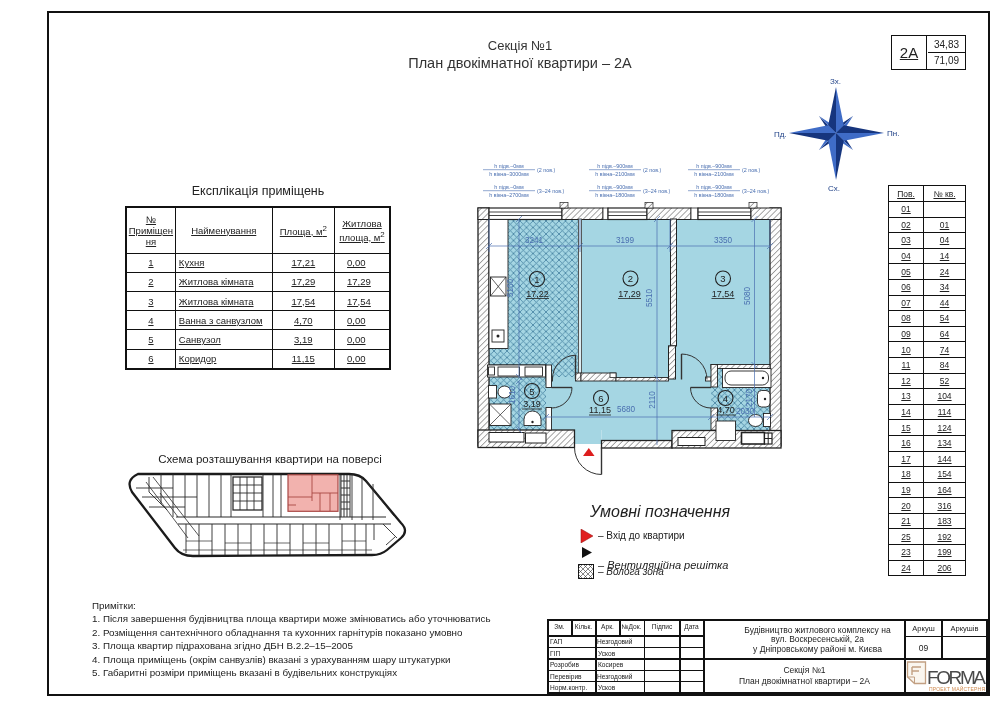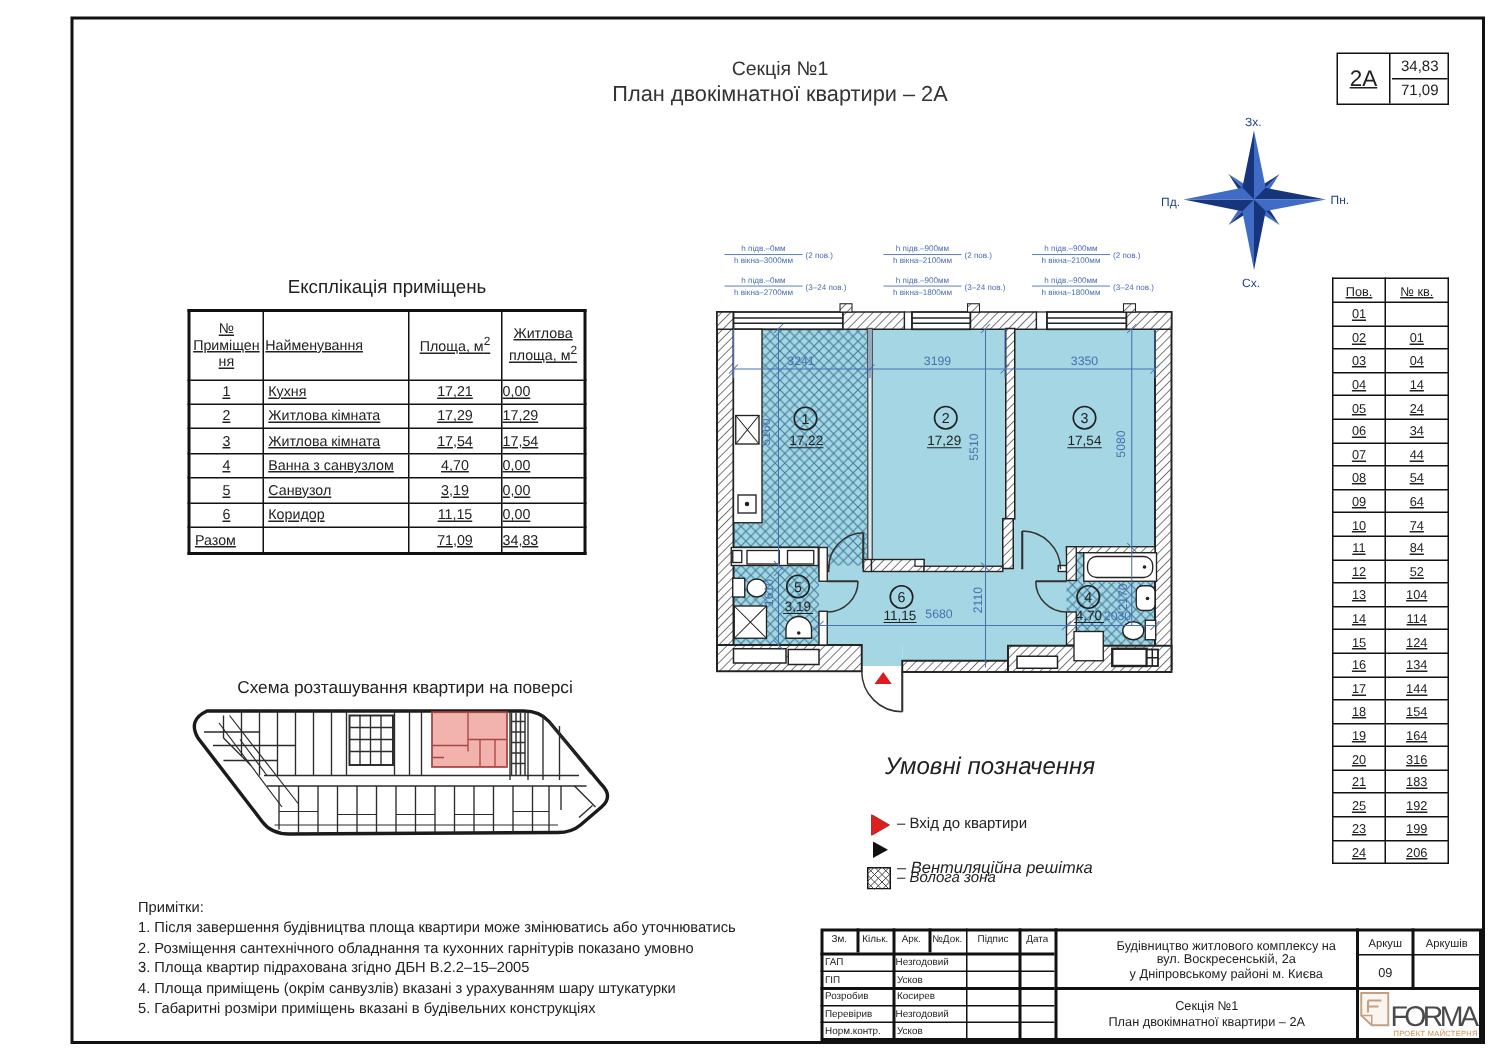--- a/index.html
+++ b/index.html
@@ -59,21 +59,21 @@
 <table style="width:266px;height:164px;border:2px solid #111;table-layout:fixed;font-size:9.5px;color:#222;">
   <colgroup>
         <col style="width:49px">
         <col style="width:96px">
         <col style="width:62px">
         <col style="width:55px">
       </colgroup>
   <tbody>
         <tr style="height:46px;">
     <td style="border:1.5px solid #111;text-align:center;line-height:11px;">№<br>Приміщен<br>ня</td>
-    <td style="border:1.5px solid #111;">Найменування</td>
+    <td style="border:1.5px solid #111;text-align:center;">Найменування</td>
     <td style="border:1.5px solid #111;text-align:center;">Площа, м<sup>2</sup></td>
     <td style="border:1.5px solid #111;text-align:center;line-height:11px;">Житлова<br>площа, м<sup>2</sup></td>
   </tr>
   <tr>
           <td class="c1">1</td>
           <td class="c2">Кухня</td>
           <td class="c3">17,21</td>
           <td class="c4">0,00</td>
         </tr>
   <tr>
@@ -99,33 +99,27 @@
           <td class="c2">Санвузол</td>
           <td class="c3">3,19</td>
           <td class="c4">0,00</td>
         </tr>
   <tr>
           <td class="c1">6</td>
           <td class="c2">Коридор</td>
           <td class="c3">11,15</td>
           <td class="c4">0,00</td>
         </tr>
-  <tr>
-          <td class="c2" style="padding-left:3px;">Разом</td>
-          <td class="c2"></td>
-          <td class="c3">71,09</td>
-          <td class="c4">34,83</td>
-        </tr>
 </tbody>
     </table>
 <style>
  .c1{border:1px solid #111;border-left:1.5px solid #111;text-align:center;}
  .c2{border:1px solid #111;border-left:1.5px solid #111;text-align:left;padding-left:3px;}
  .c3{border:1px solid #111;border-left:1.5px solid #111;text-align:center;}
- .c4{border:1px solid #111;border-left:1.5px solid #111;border-right:1.5px solid #111;text-align:left;padding-left:0;}
+ .c4{border:1px solid #111;border-left:1.5px solid #111;border-right:1.5px solid #111;text-align:left;padding-left:12px;}
 </style>
 </div>
 
 <div class="abs" id="povtab" style="left:888px;top:185px;">
 <table style="border:1.8px solid #111;font-size:8.5px;color:#222;">
  <colgroup>
         <col style="width:35px">
         <col style="width:42px">
       </colgroup>
  <tbody>
@@ -240,21 +234,21 @@
 Примітки:<br>
 1. Після завершення будівництва площа квартири може змінюватись або уточнюватись<br>
 2. Розміщення сантехнічного обладнання та кухонних гарнітурів показано умовно<br>
 3. Площа квартир підрахована згідно ДБН В.2.2–15–2005<br>
 4. Площа приміщень (окрім санвузлів) вказані з урахуванням шару штукатурки<br>
 5. Габаритні розміри приміщень вказані в будівельних конструкціях
 </div>
 
 <div class="abs" style="left:578px;top:503px;width:200px;">
   <div style="font-size:16px;color:#222;margin-left:12px;font-style:italic;">Умовні позначення</div>
-  <div style="margin-top:21px;height:18px;position:relative;">
+  <div style="margin-top:7px;height:18px;position:relative;">
     <svg class="abs" style="left:2px;top:1px;" width="14" height="14">
         <polygon points="1,0 13,7 1,14" fill="#e01f1f" stroke="#901010" stroke-width="0.5"></polygon>
       </svg>
     <div class="abs" style="left:20px;top:2px;font-size:10px;color:#222;">– Вхід до квартири</div>
   </div>
   <div style="height:18px;position:relative;">
     <svg class="abs" style="left:4px;top:1px;" width="11" height="11">
         <polygon points="0,0 10,5.5 0,11" fill="#111"></polygon>
       </svg>
     <div class="abs" style="left:20px;top:13px;font-size:11px;color:#222;font-style:italic;">– Вентиляційна решітка</div>

